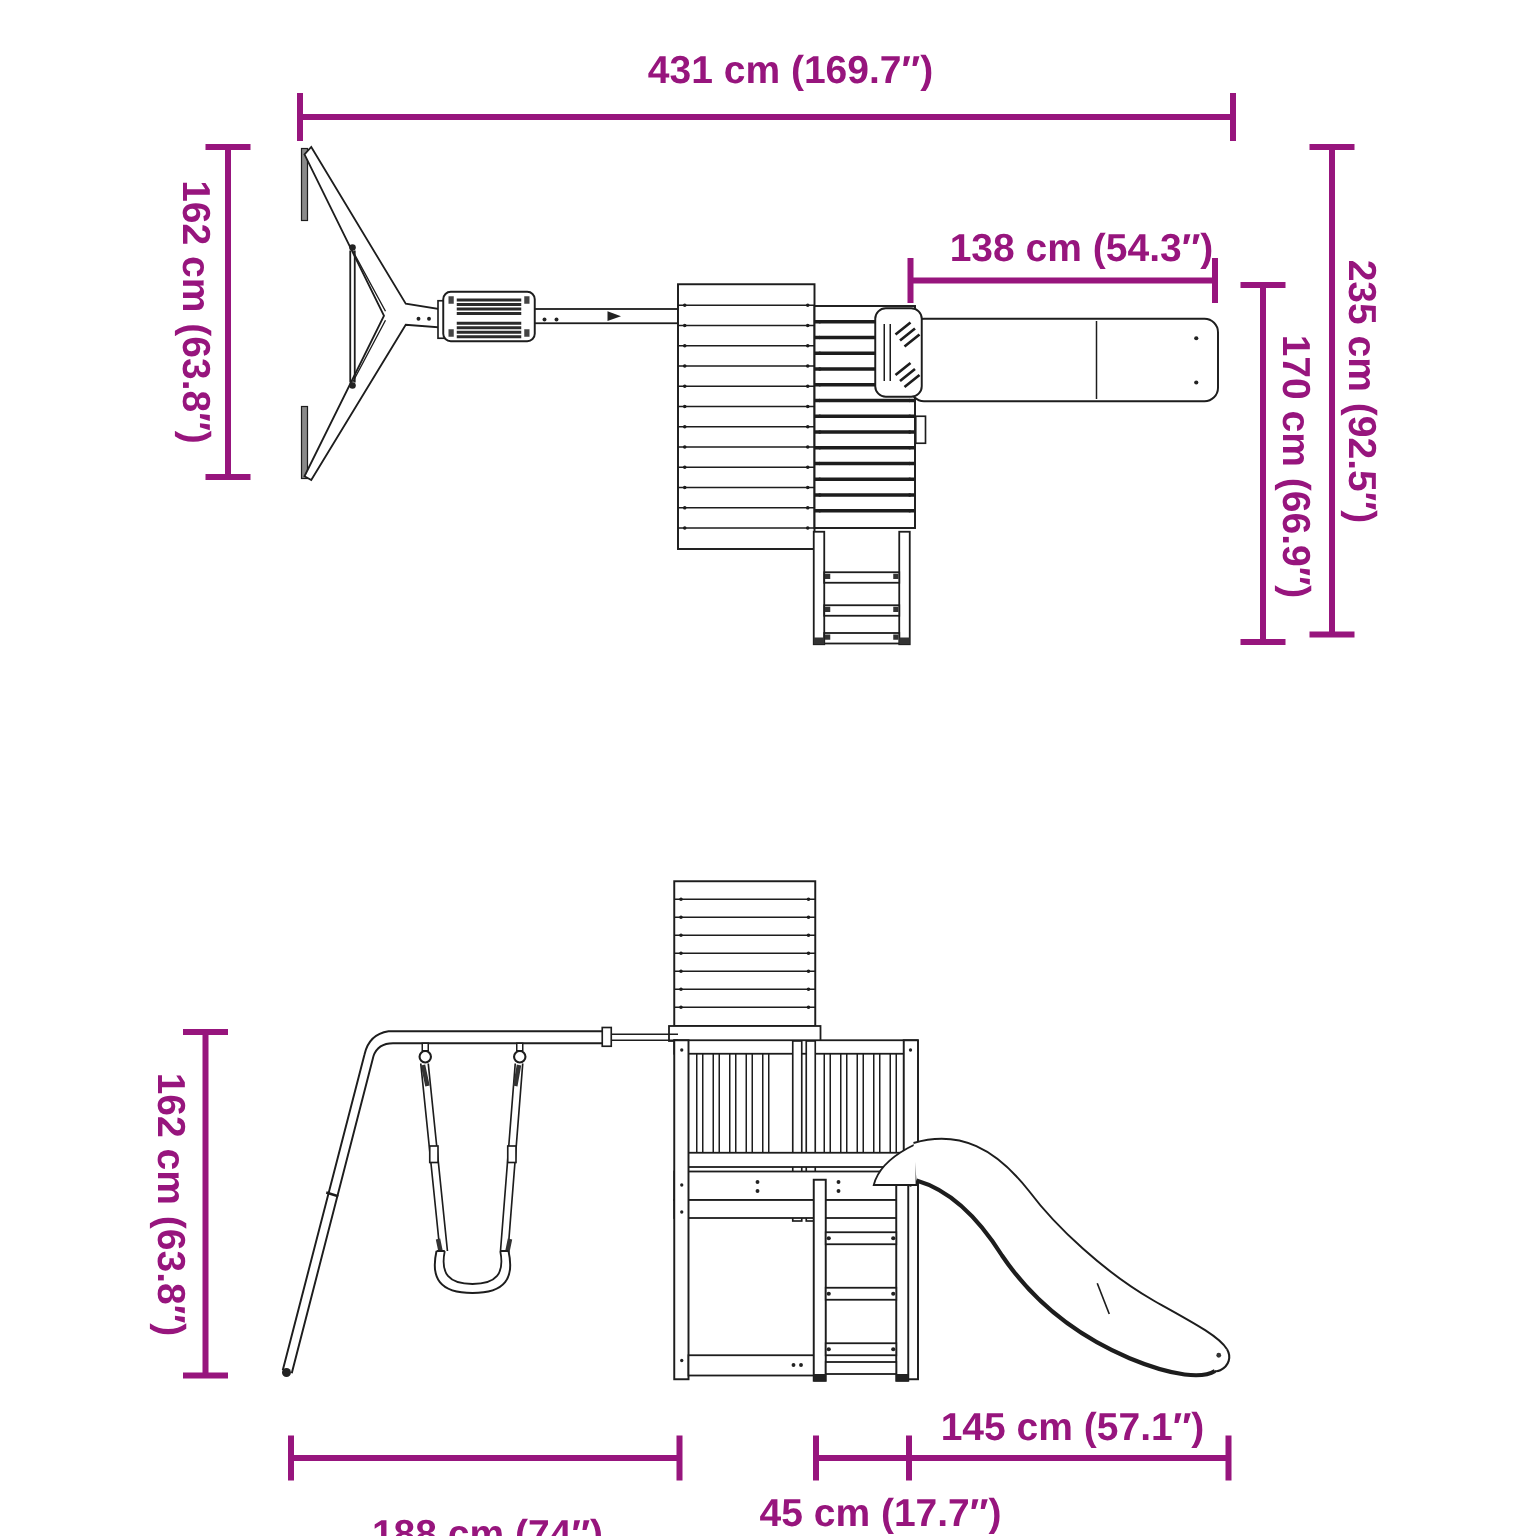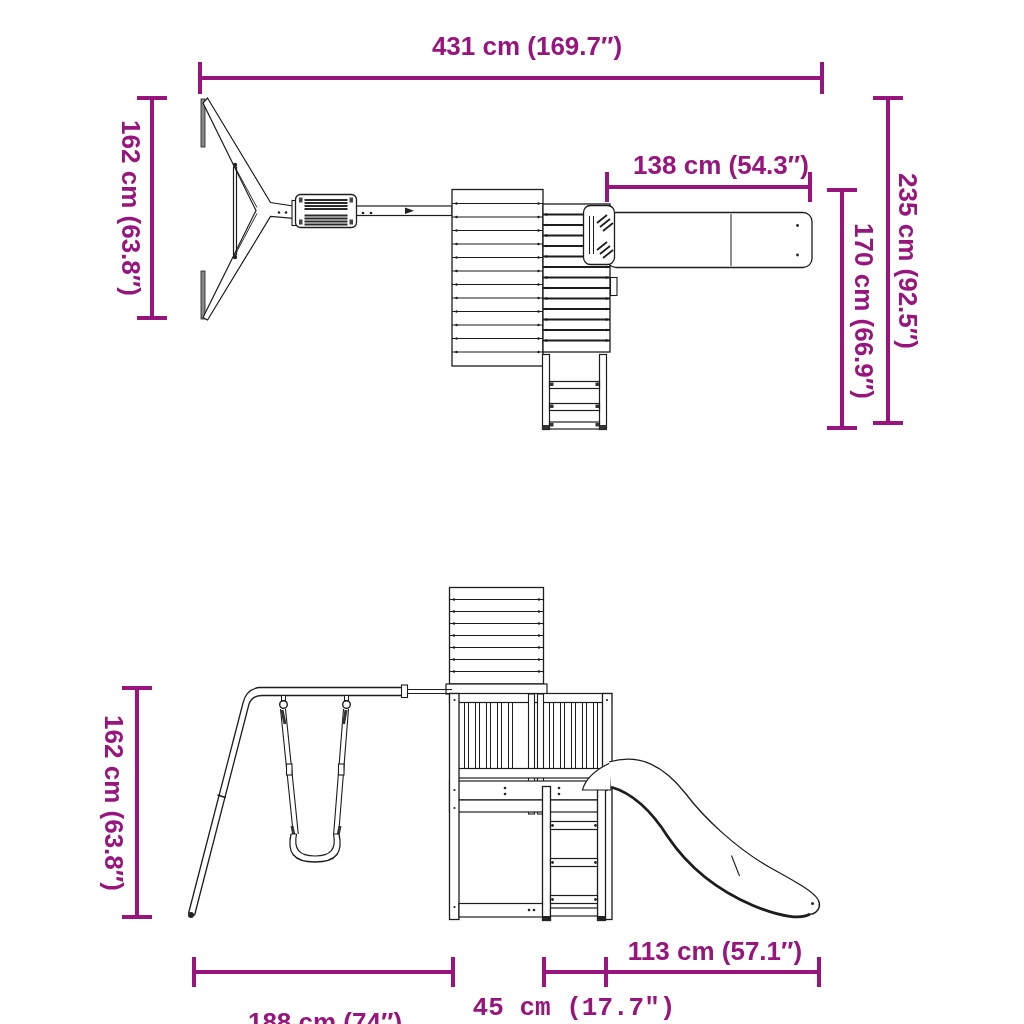--- a/index.html
+++ b/index.html
@@ -208,16 +208,16 @@
   </g>
 </svg>
 
 <div class="dim-label h" style="left:527px;top:46px;">431 cm (169.7″)</div>
 <div class="dim-label v" style="left:131px;top:208px;">162 cm (63.8″)</div>
 <div class="dim-label h" style="left:709px;top:165px;margin-left:12px;">138 cm (54.3″)</div>
 <div class="dim-label v" style="left:908px;top:261px;">235 cm (92.5″)</div>
 <div class="dim-label v" style="left:864px;top:311px;">170 cm (66.9″)</div>
 <div class="dim-label v" style="left:114px;top:803px;">162 cm (63.8″)</div>
 <div class="dim-label h" style="left:325px;top:1002px;margin-top:20px;">188 cm (74″)</div>
-<div class="dim-label h" style="left:574px;top:1008px;font-family:Liberation Mono, monospace;">45 cm (17.7″)</div>
-<div class="dim-label h" style="left:715px;top:951px;">113 cm (57.1″)</div>
+<div class="dim-label h" style="left:587px;top:1008px;">45 cm (17.7″)</div>
+<div class="dim-label h" style="left:715px;top:951px;">145 cm (57.1″)</div>
 
 </div>
 
 </body></html>

